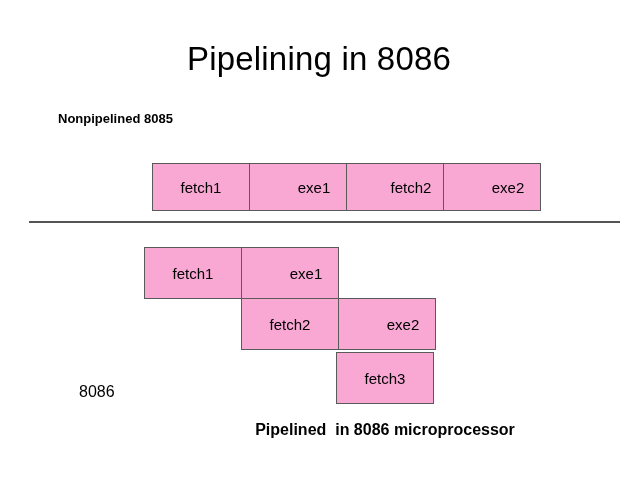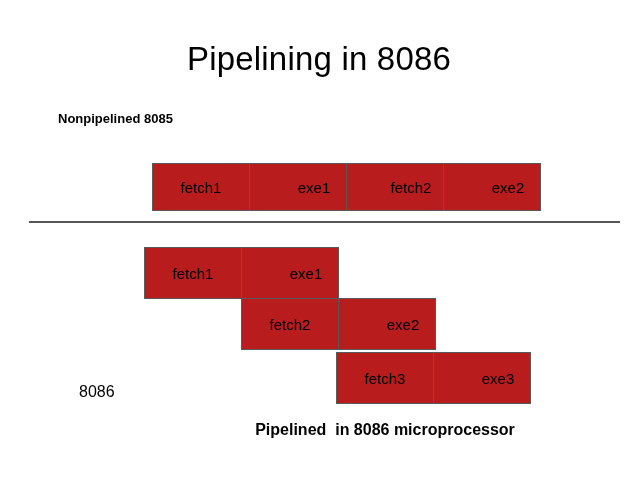--- a/index.html
+++ b/index.html
@@ -59,21 +59,21 @@
 
   
   .stage-row {
     position: absolute;
     display: flex;
     box-sizing: border-box;
   }
   .stage-box {
     box-sizing: border-box;
     border: 1px solid #5a5a5a;
-    background: #b91c1c;
+    background: #f9a8d4;
     display: flex;
     align-items: center;
     justify-content: center;
     font-size: 15px;
     font-weight: 400;
     color: #000000;
     white-space: pre;
   }
   .stage-box + .stage-box {
     margin-left: -1px;
@@ -166,21 +166,20 @@
     <div class="stage-box">exe1</div>
   </div>
 
   <div id="pipelined-row-1" class="stage-row pipelined-row">
     <div class="stage-box">fetch2</div>
     <div class="stage-box">exe2</div>
   </div>
 
   <div id="pipelined-row-2" class="stage-row pipelined-row">
     <div class="stage-box">fetch3</div>
-    <div class="stage-box">exe3</div>
   </div>
 
   <div id="pipelined-label">
     <span class="line">8086</span>
   </div>
 
   <div id="caption">Pipelined  in 8086 microprocessor</div>
 
 </div>
 

